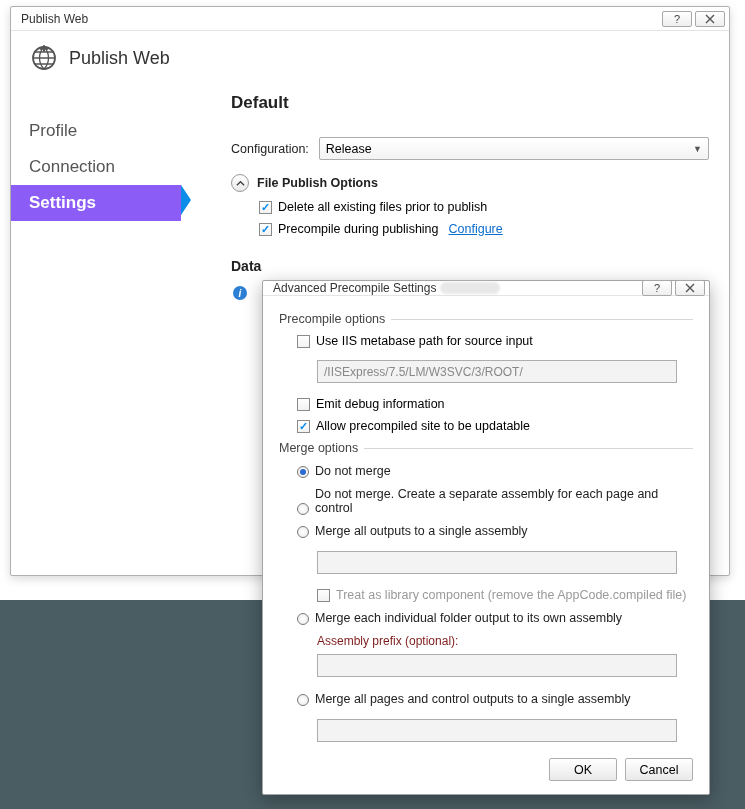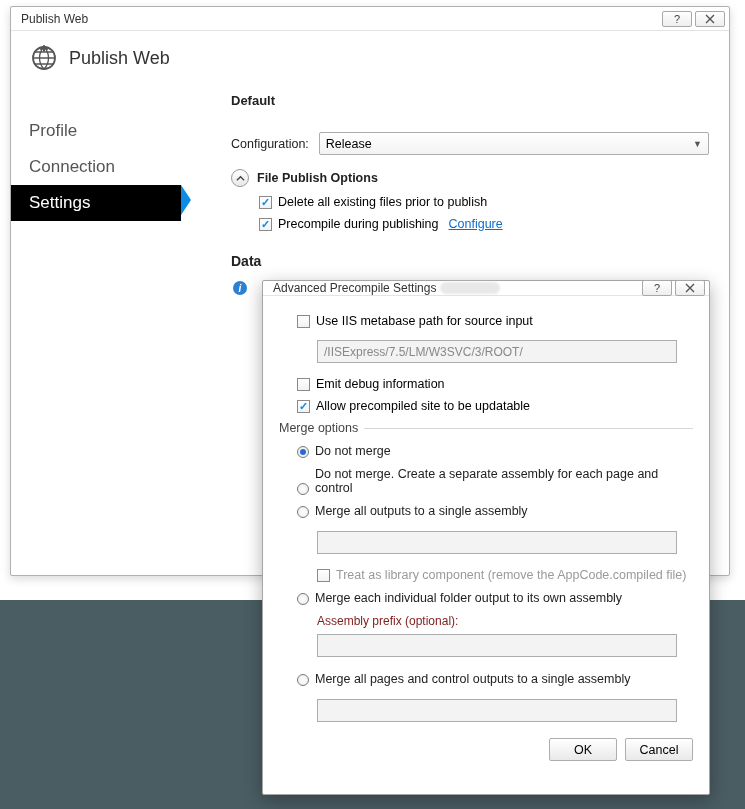--- a/index.html
+++ b/index.html
@@ -9,24 +9,24 @@
     .titlebar { height: 24px; display: flex; align-items: center; padding: 0 4px 0 10px; border-bottom: 1px solid #e4e4e4; font-size: 12px; color: #333; }
     .titlebar-text { flex: 1; }
     .titlebar-btns { display: flex; gap: 3px; }
     .tb-btn { width: 30px; height: 16px; border: 1px solid #a8a8a8; border-radius: 2px; background: linear-gradient(#fff,#eee); display: flex; align-items: center; justify-content: center; font-size: 11px; color: #444; cursor: pointer; }
     .header { display: flex; align-items: center; gap: 12px; padding: 14px 20px; }
     .header-icon { width: 26px; height: 26px; }
     .header-title { font-size: 18px; color: #333; }
     .body { display: flex; height: calc(100% - 24px - 56px); }
     .sidebar { width: 170px; padding-top: 28px; }
     .sidebar-item { padding: 8px 18px; font-size: 17px; color: #555; cursor: pointer; }
-    .sidebar-item.selected { background: #000000; color: #fff; position: relative; }
+    .sidebar-item.selected { background: #8b5cf6; color: #fff; position: relative; font-weight: bold; }
     .sidebar-item.selected::after { content: ""; position: absolute; right: -10px; top: 0; bottom: 0; width: 0; height: 0; border-top: 15px solid transparent; border-bottom: 15px solid transparent; border-left: 10px solid #0b8ce9; }
     .main { flex: 1; padding: 8px 20px 0 50px; }
-    .section-title { font-size: 13px; font-weight: 600; margin-bottom: 24px; color: #222; }
+    .section-title { font-size: 17px; font-weight: 600; margin-bottom: 24px; color: #222; }
     .row { display: flex; align-items: center; gap: 10px; margin-bottom: 12px; }
     .lbl { font-size: 12.5px; color: #222; }
     .select { flex: 1; height: 23px; border: 1px solid #adadad; border-radius: 2px; background: linear-gradient(#fff,#f3f3f3); padding: 0 6px; font-size: 12.5px; display: flex; align-items: center; justify-content: space-between; cursor: pointer; }
     .select-arrow { font-size: 9px; color: #555; }
     .group-h { display: flex; align-items: center; gap: 8px; margin: 14px 0 8px; }
     .expander { width: 18px; height: 18px; border: 1px solid #999; border-radius: 50%; background: linear-gradient(#fff,#e9e9e9); display: flex; align-items: center; justify-content: center; cursor: pointer; }
     .expander svg { width: 9px; height: 9px; }
     .group-t { font-size: 12.5px; font-weight: 600; color: #222; }
     .checkrow { display: flex; align-items: center; gap: 6px; margin: 8px 0 8px 28px; font-size: 12.5px; }
     .checkbox { width: 13px; height: 13px; border: 1px solid #8a8a8a; background: linear-gradient(#fff,#f2f2f2); display: flex; align-items: center; justify-content: center; cursor: pointer; }
@@ -135,20 +135,24 @@
       <div class="tb-btn">?</div>
       <div class="tb-btn">
         <svg width="10" height="10" viewBox="0 0 10 10">
             <path d="M1 1 L9 9 M9 1 L1 9" stroke="#555" stroke-width="1.4" fill="none"></path>
           </svg>
       </div>
     </div>
   </div>
 
   <div class="dialog-body">
+    <div class="fieldset-label">
+        <span class="text">Precompile options</span>
+        <span class="line"></span>
+      </div>
     <div class="indent">
       <div class="checkrow" style="margin-left:0">
         <div class="checkbox"></div>
         <span>Use IIS metabase path for source input</span>
       </div>
       <input class="textinput" type="text" disabled="" value="/IISExpress/7.5/LM/W3SVC/3/ROOT/" style="">
       <div class="checkrow" style="margin-left:0">
         <div class="checkbox"></div>
         <span>Emit debug information</span>
       </div>

